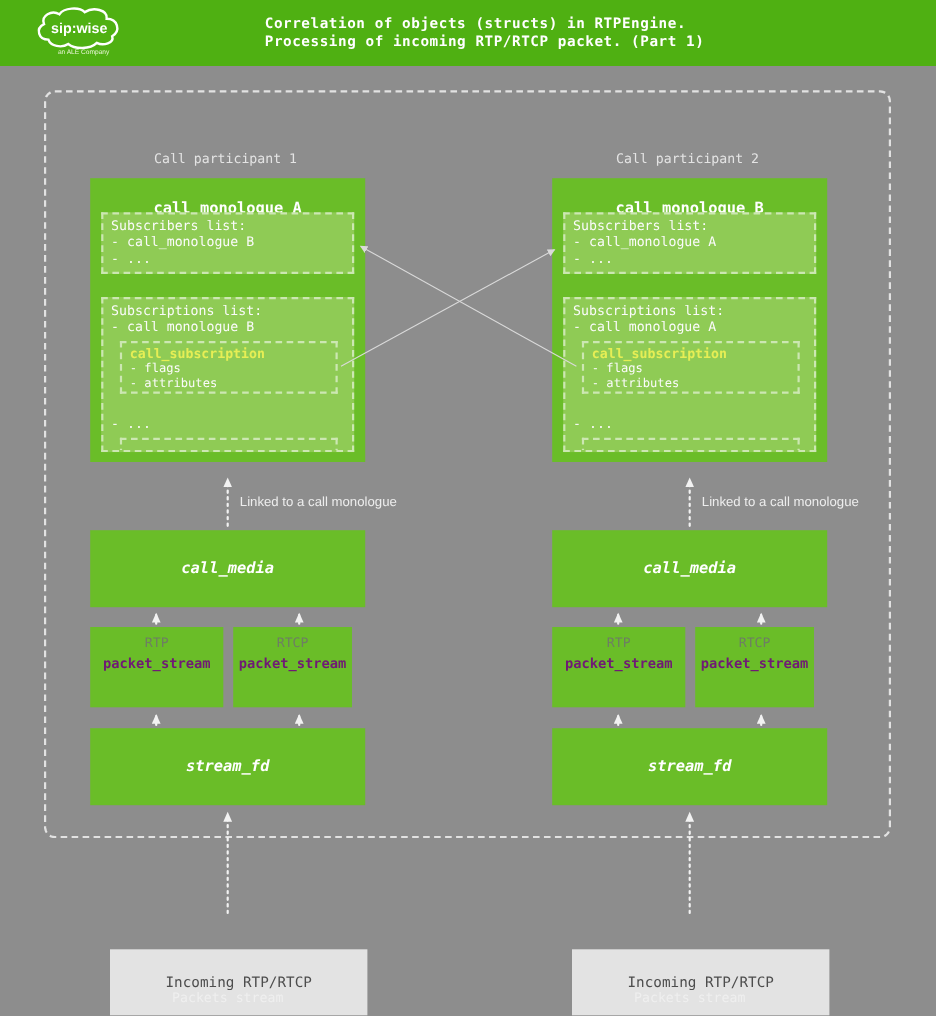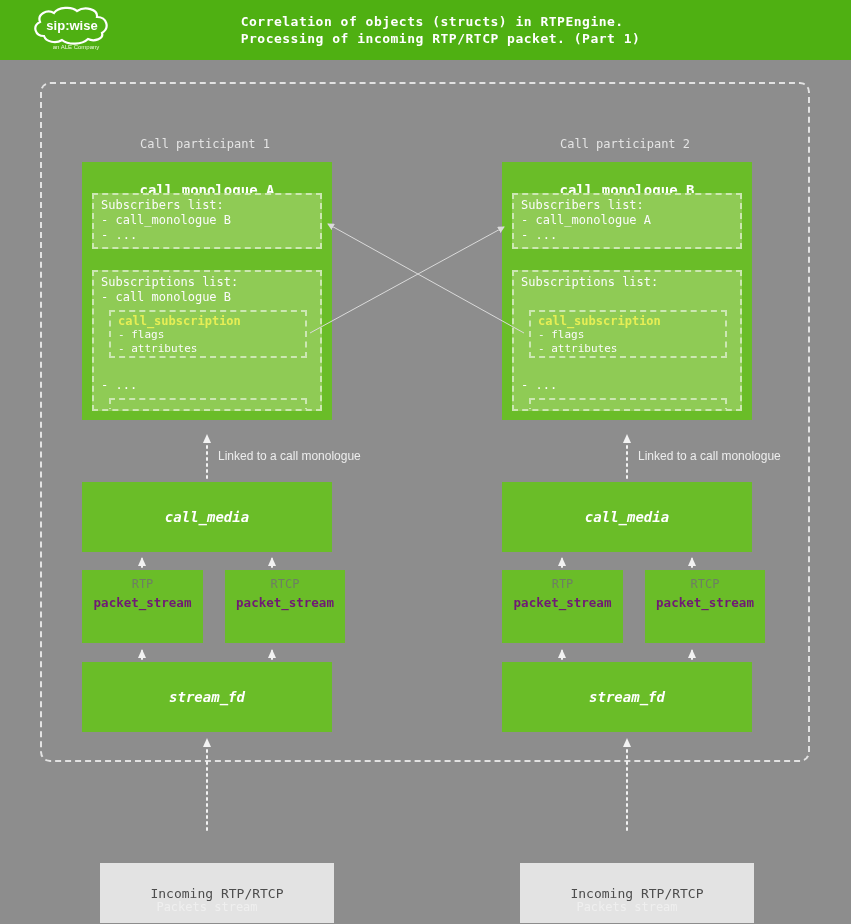--- a/index.html
+++ b/index.html
@@ -51,21 +51,21 @@
     position: absolute; left: 0; width: 250px; height: 70px;
     background: var(--box-green, #6abd28);
     display: flex; align-items: center; justify-content: center;
     font-weight: bold; font-size: 14px; color: #ffffff; font-style: italic;
   }
   .media { top: 482px; } .fd { top: 662px; }
   .ps {
     position: absolute; top: 570px; height: 73px; background: var(--box-green, #6abd28);
     display: flex; flex-direction: column; align-items: center;
   }
-  .ps1 { left: 0; width: 121px; } .ps2 { left: 143px; width: 120px; }
+  .ps1 { left: 0; width: 121px; } .ps2 { left: 130px; width: 108px; }
   .ps-protocol { margin-top: 7px; font-size: 12px; color: #6e7e64; }
   .ps-label { margin-top: 4px; font-weight: bold; font-size: 12.5px; color: #701a75; }
   .incoming {
     position: absolute; left: 18px; top: 863px; width: 234px; height: 60px;
     background: var(--incoming-bg, #e3e3e3);
     display: flex; align-items: center; justify-content: center;
     font-size: 13px; color: #4d4d4d;
   }
   .packets { position: absolute; left: 0; top: 900px; width: 250px; text-align: center; font-size: 12px; color: #efefef; }
   .overlay { position: absolute; left: 0; top: 0; pointer-events: none; }
@@ -127,20 +127,21 @@
   <div class="p-label">Call participant 2</div>
   <div class="monologue">
     <div class="m-title">call_monologue B</div>
     <div class="inner-box subscribers">
       <div class="box-title">Subscribers list:</div>
       <div>- call_monologue A</div>
       <div>- ...</div>
     </div>
     <div class="inner-box subscriptions">
       <div class="box-title">Subscriptions list:</div>
+      <div>- call monologue A</div>
       <div class="subscription">
         <div class="sub-title">call_subscription</div>
         <div>- flags</div>
         <div>- attributes</div>
       </div>
       <div class="more">- ...</div>
       <div class="partial"></div>
     </div>
   </div>
   <div class="linked">Linked to a call monologue</div>

